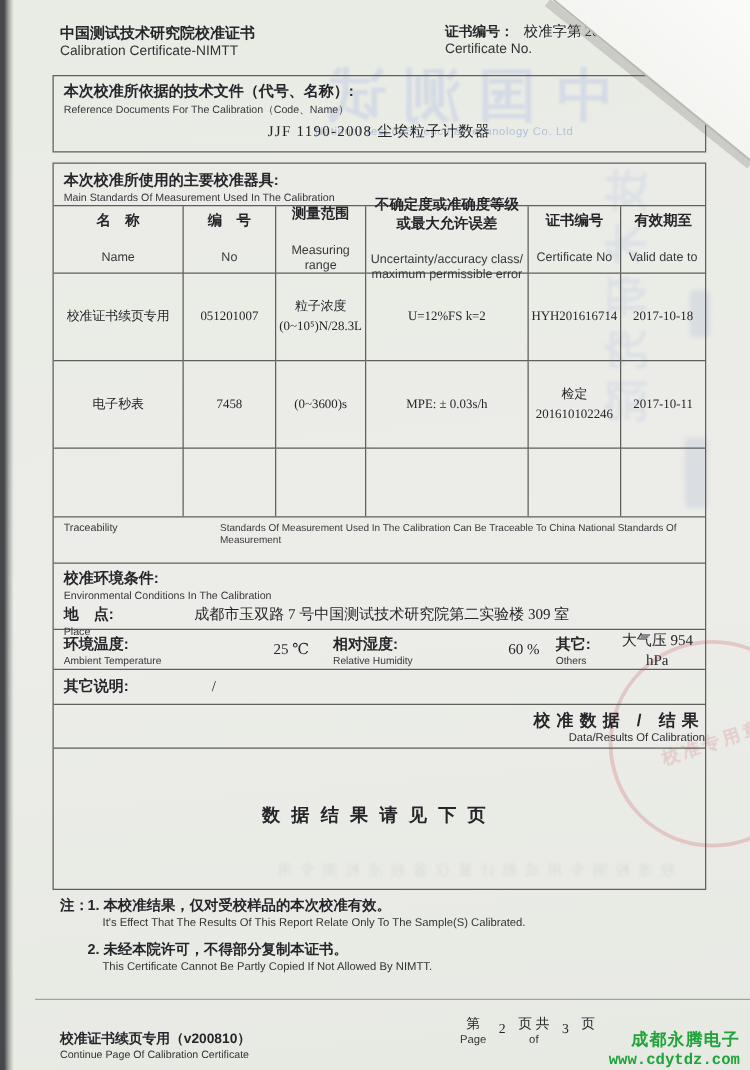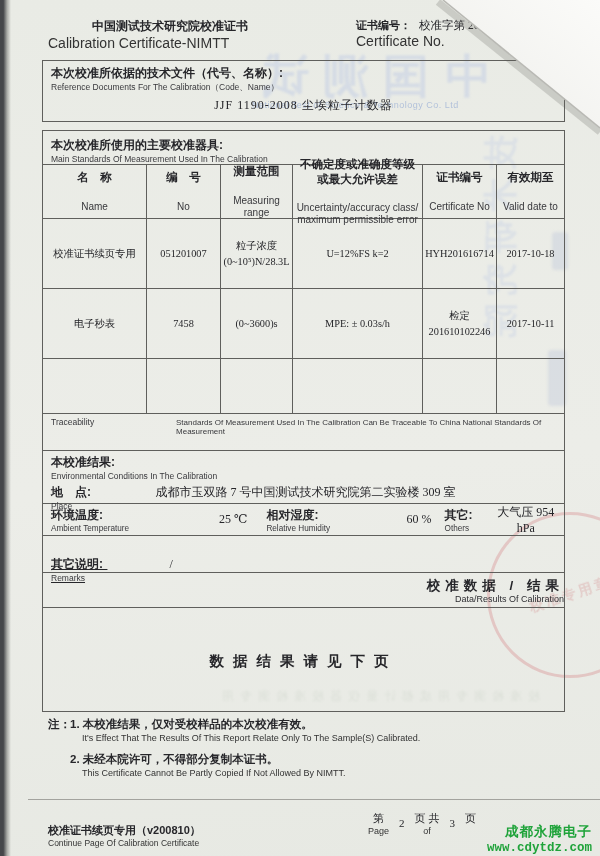--- a/index.html
+++ b/index.html
@@ -9,22 +9,22 @@
   *{box-sizing:border-box; margin:0; padding:0;}
   body{background:#c9cbc6; font-family:"Liberation Sans","DejaVu Sans",sans-serif;}
   .page{position:relative; width:600px; height:856px; margin:0 auto; overflow:hidden;
         background:linear-gradient(175deg,#e9ebe5 0%,#ecede8 55%,#e7e9e3 100%); color:var(--ink);}
   .scan-edge{position:absolute; left:0; top:0; width:11px; height:100%;
         background:linear-gradient(90deg,#45474ا 0,#45474a 0,#45474a 30%,rgba(120,122,118,.55) 65%,rgba(120,122,118,0) 100%);}
   .serif{font-family:"Liberation Serif","DejaVu Serif",serif;}
 
   
   .hdr{position:absolute; top:18px; left:48px; right:38px;}
-  .hdr-cn{font-size:12px; font-weight:bold;margin-left:44px;}
-  .hdr-en{font-size:14px; color:#333;}
+  .hdr-cn{font-size:12px; font-weight:bold;}
+  .hdr-en{font-size:11px; color:#333;}
   .certno{position:absolute; left:308px; top:0;}
   .certno-row{display:flex; gap:8px; align-items:baseline;}
   .certno-label{font-size:11px; font-weight:bold;}
   .certno-val{font-size:11.5px;}
 
   
   .box{position:absolute; left:42px; right:35px; border:1.5px solid var(--line);}
   .box-ref{top:60px; height:62px; padding:4px 8px;}
   .lbl-cn{font-size:12px; font-weight:bold;}
   .lbl-en{font-size:8.5px; color:#38383c;}
@@ -59,21 +59,21 @@
   .sec-envtop{height:53px; padding:3px 8px; position:relative;}
   .env-place-line{margin-top:1px;}
   .place-lbl{display:inline-block; width:100px; font-size:12px; font-weight:bold;}
   .place-val{font-size:12px;}
   .sec-envrow{height:32px; display:flex; align-items:center; padding:0 0 0 8px;}
   .env-item-lbl .cn{font-size:12px; font-weight:bold;}
   .env-item-lbl .en{font-size:8.2px; color:#38383c;}
   .env-val{font-size:12px; text-align:center;}
   .w1{width:152px;} .w2{width:68px;} .w3{width:130px;} .w4{width:52px;} .w5{width:44px;}
 
-  .sec-remarks{height:28px; padding:18px 8px;text-decoration:underline;}
+  .sec-remarks{height:28px; padding:4px 8px;}
   .rem-val{display:inline-block; font-size:12px; margin-left:62px;}
 
   .sec-reshdr{height:35px; text-align:right; padding-top:4px;}
   .res-cn{font-size:13.5px; font-weight:bold; letter-spacing:5px;}
   .res-en{font-size:9px; color:#2e2e32; margin-top:-1px;}
   .sec-resbody{flex:1; position:relative;}
   .res-body-text{position:absolute; top:44px; left:0; right:0; text-align:center;
                  font-size:14.5px; font-weight:bold; letter-spacing:9px;}
 
   
@@ -236,21 +236,21 @@
     </div>
 
     <div class="sec sec-trace">
       <div class="trace-line2">
         <span class="trace-lbl-en">Traceability</span>
         <span class="trace-val-en">Standards Of Measurement Used In The Calibration Can Be Traceable To China National Standards Of Measurement</span>
       </div>
     </div>
 
     <div class="sec sec-envtop">
-      <div class="lbl-cn">本校准结果:</div>
+      <div class="lbl-cn">校准环境条件:</div>
       <div class="lbl-en">Environmental Conditions In The Calibration</div>
       <div class="env-place-line">
         <span class="place-lbl">地　点:</span>
         <span class="place-val serif">成都市玉双路 7 号中国测试技术研究院第二实验楼 309 室</span>
       </div>
       <div class="lbl-en">Place</div>
     </div>
 
     <div class="sec sec-envrow">
       <div class="env-item-lbl w1">
@@ -266,21 +266,20 @@
       <div class="env-item-lbl w5">
         <div class="cn">其它:</div>
         <div class="en">Others</div>
       </div>
       <div class="env-val serif">大气压 954 hPa</div>
     </div>
 
     <div class="sec sec-remarks">
       <span class="lbl-cn">其它说明:</span>
       <span class="rem-val serif">/</span>
-      <div class="lbl-en">Remarks</div>
     </div>
 
     <div class="sec sec-reshdr">
       <div class="res-cn">校准数据 / 结果</div>
       <div class="res-en">Data/Results Of Calibration</div>
     </div>
 
     <div class="sec sec-resbody">
       <div class="res-body-text">数据结果请见下页</div>
     </div>

